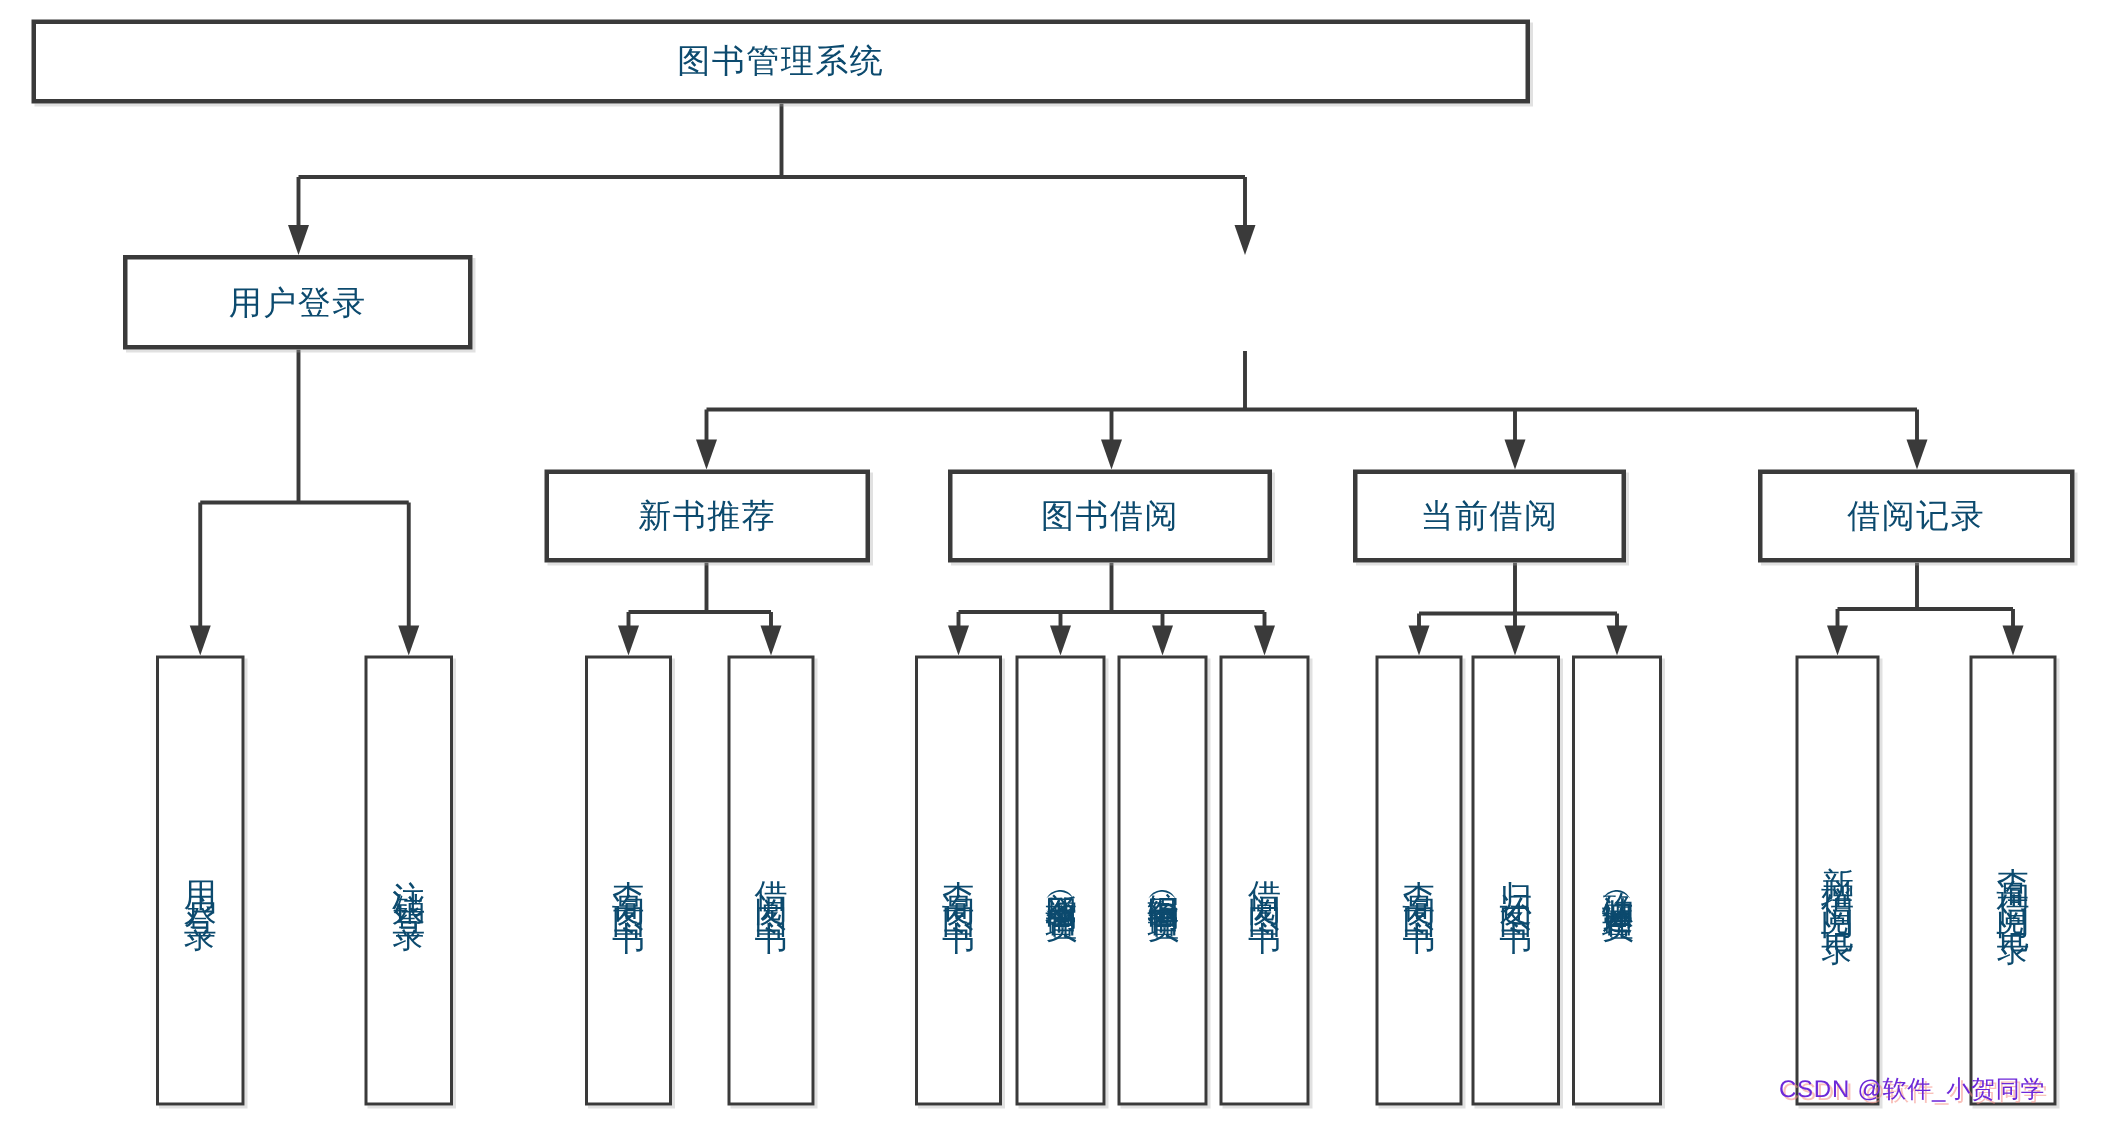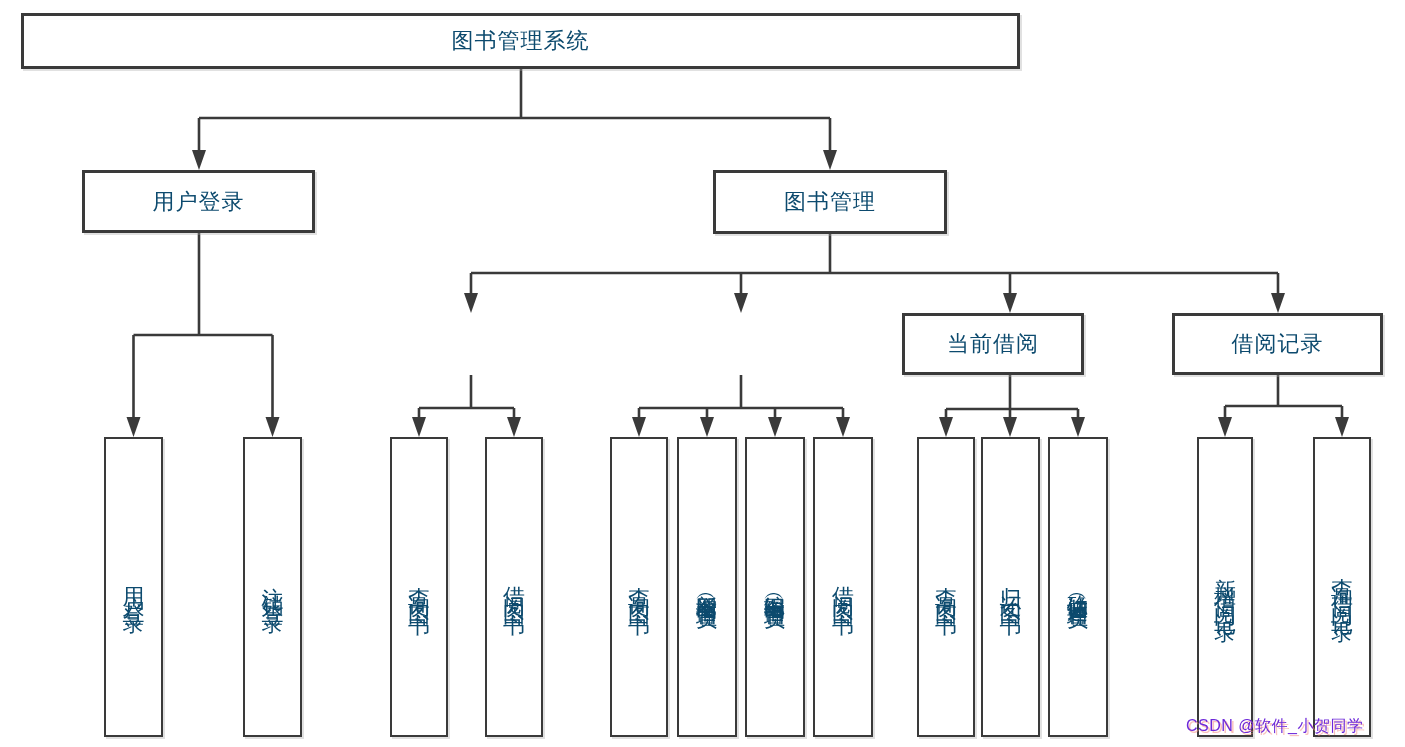--- a/index.html
+++ b/index.html
@@ -139,22 +139,23 @@
       <polygon points="1003,417 1017,417 1010,437"></polygon>
       <polygon points="1071,417 1085,417 1078,437"></polygon>
       <polygon points="1218,417 1232,417 1225,437"></polygon>
       <polygon points="1335,417 1349,417 1342,437"></polygon>
     </g>
   </svg>
 
   <div class="node hbox root-box">图书管理系统</div>
 
   <div class="node hbox l2-a">用户登录</div>
-  <div class="node hbox l2-b">图书管理</div>
 
+  <div class="node hbox l3 l3-a">新书推荐</div>
+  <div class="node hbox l3 l3-b">图书借阅</div>
   <div class="node hbox l3 l3-c">当前借阅</div>
   <div class="node hbox l3 l3-d">借阅记录</div>
 
   <div class="node vbox v1">用户登录</div>
   <div class="node vbox v2">注销登录</div>
   <div class="node vbox v3">查询图书</div>
   <div class="node vbox v4">借阅图书</div>
   <div class="node vbox v5">查询图书</div>
   <div class="node vbox long v6">新增图书（管理员）</div>
   <div class="node vbox long v7">编辑图书（管理员）</div>

